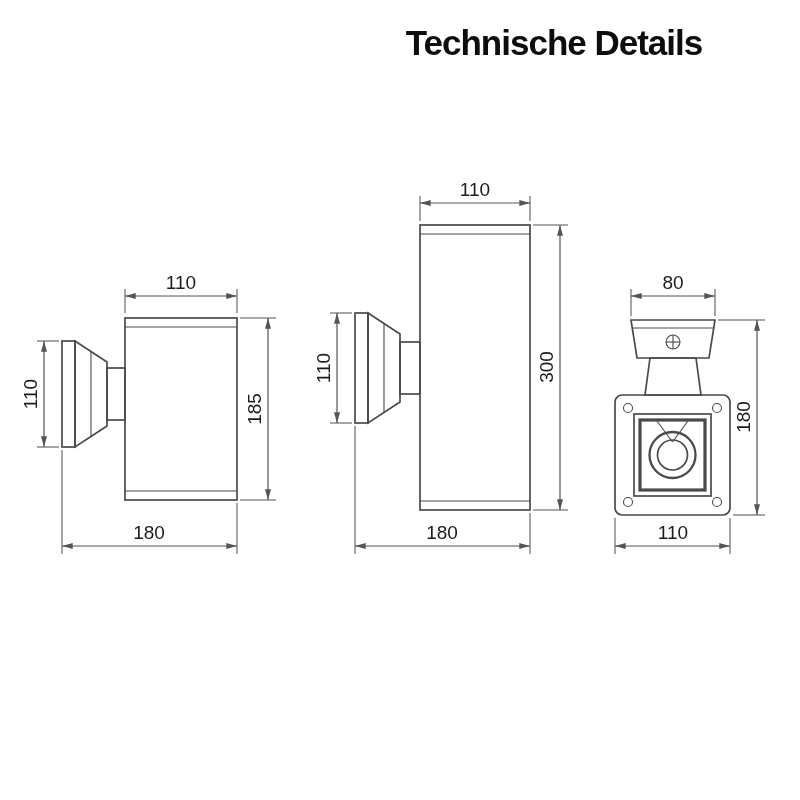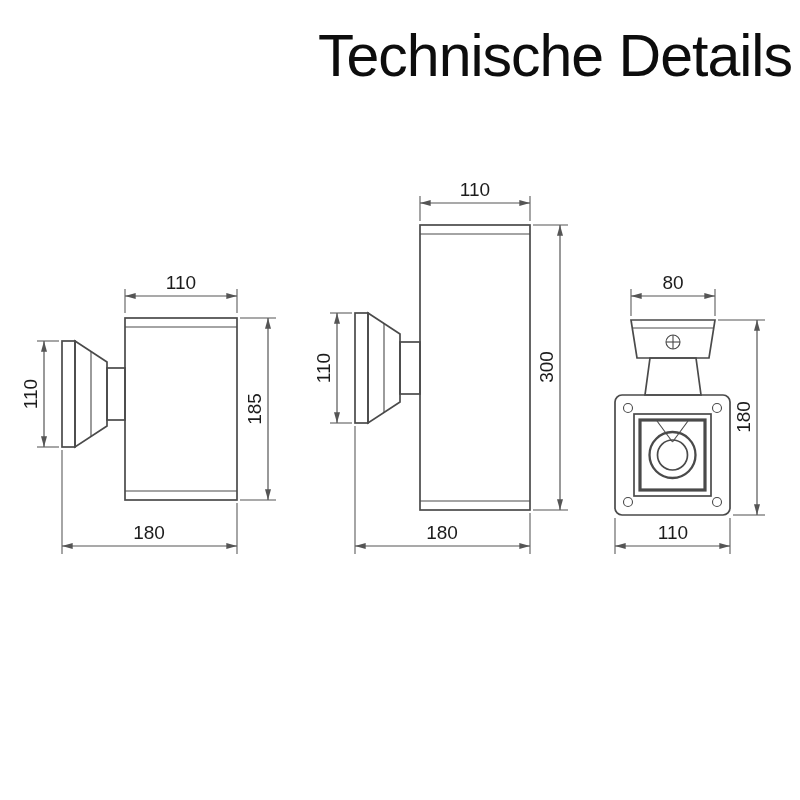--- a/index.html
+++ b/index.html
@@ -14,22 +14,22 @@
   .title-wrap {
     position: absolute;
     top: 24px;
     left: 318px;
     width: 472px;
     text-align: center;
   }
   .title {
     margin: 0;
     font-family: "Liberation Sans", sans-serif;
-    font-weight: 400;
-    font-size: 59px;
+    font-weight: 700;
+    font-size: 35px;
     line-height: 1.1;
     color: #0d0d0d;
     letter-spacing: -1px;
     white-space: nowrap;
   }
   svg.drawing {
     position: absolute;
     top: 0;
     left: 0;
   }

